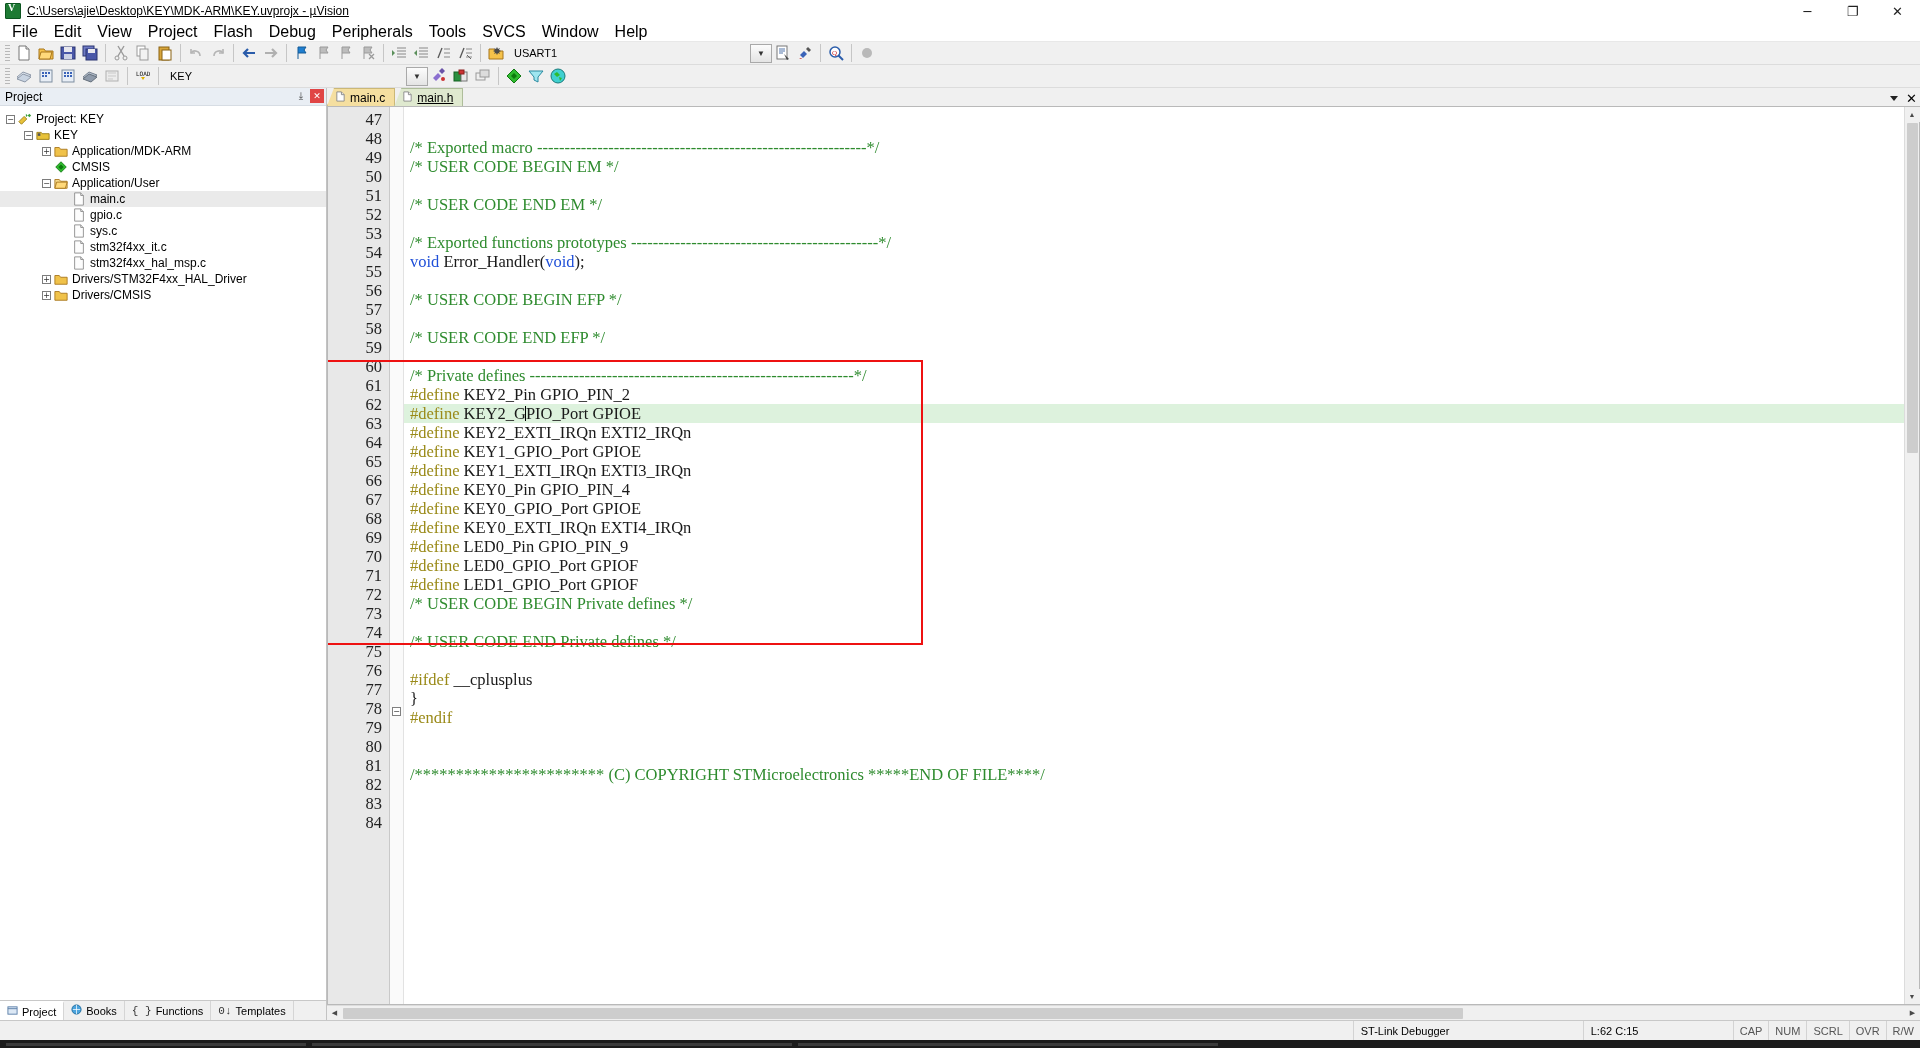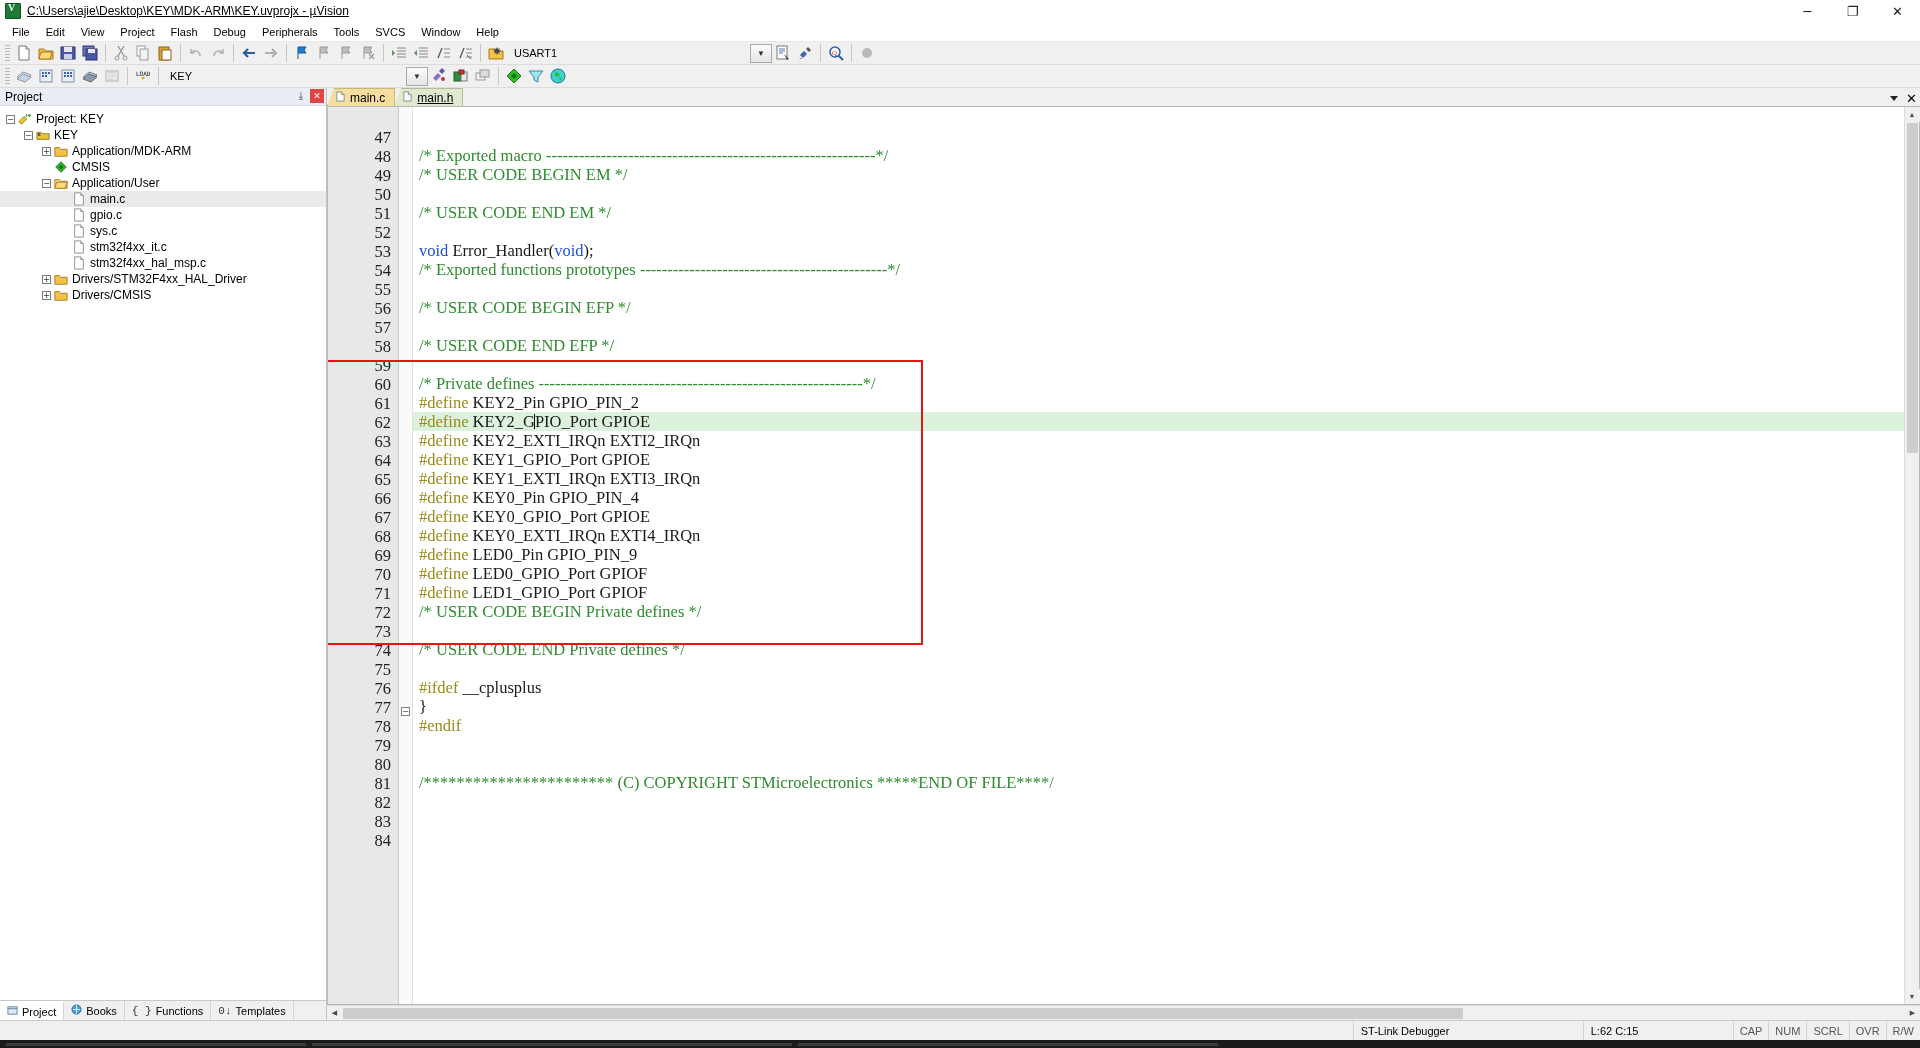--- a/index.html
+++ b/index.html
@@ -33,21 +33,21 @@
   .win-btn {
     width: 45px; height: 22px; display: flex; align-items: center; justify-content: center;
     font-size: 13px; color: #222; font-family: "DejaVu Sans", sans-serif;
   }
 
   
   .menubar {
     height: 20px; background: #ffffff; display: flex; align-items: center;
     padding-left: 4px; flex: none; border-bottom: 1px solid #e8e8e8;
   }
-  .menu-item { padding: 2px 8px; font-size: 11px; color: #000; }
+  .menu-item { padding: 2px 8px; font-size: 16px; color: #000; }
 
   
   .toolbar {
     height: 23px; background: #f0f0f0; display: flex; align-items: center;
     border-bottom: 1px solid #dcdcdc; flex: none; padding-left: 2px;
   }
   .grip { width: 5px; height: 17px; margin: 0 3px;
     background: repeating-linear-gradient(to bottom, #b8b8b8 0 1px, transparent 1px 3px);
     flex: none; }
   .tb-sep { width: 1px; height: 18px; background: #c6c6c6; margin: 0 4px; flex: none; }
@@ -119,31 +119,31 @@
   .etab.active .label { text-decoration: underline; }
   .tabstrip-right { position: absolute; right: 3px; bottom: 1px; display: flex; gap: 8px; align-items: center; }
   .tri-down { width: 0; height: 0; border-left: 4px solid transparent; border-right: 4px solid transparent; border-top: 5px solid #222; }
 
   .editor-body { flex: 1; display: flex; min-height: 0; background: #fff; position: relative; border: 1px solid #b9b9b9; border-top: none; }
   .code-area {
     flex: 1; display: flex; min-width: 0; position: relative; overflow: hidden; background: #fff;
     font-family: "Liberation Serif", serif; font-size: 16.5px; line-height: 19px;
   }
   .gutter {
-    width: 71px; background: #e8e8e8; flex: none; text-align: right; padding-top: 21px;
+    width: 62px; background: #e8e8e8; flex: none; text-align: right; padding-top: 3px;
     color: #222; user-select: none; border-right: 1px solid #c9c9c9; position: relative;
   }
   .gutter .gl { height: 19px; padding-right: 7px; }
   .foldbar { width: 14px; background: #fafafa; flex: none; padding-top: 6px; border-right: 1px solid #e2e2e2; position: relative; }
   .fold { height: 19px; display: flex; align-items: center; justify-content: center; }
   .foldbox {
     width: 9px; height: 9px; border: 1px solid #808080; background: #fff; font-size: 8px;
     line-height: 7px; text-align: center; color: #333; font-family: "DejaVu Sans", sans-serif;
   }
-  .code-lines { flex: 1; padding-top: 12px; min-width: 0; position: relative; margin-top: 8px; }
+  .code-lines { flex: 1; padding-top: 12px; min-width: 0; position: relative; }
   .cl { height: 19px; white-space: pre; padding-left: 6px; }
   .cl.hl { background: #ddf2dd; }
   .c-com { color: #2e8b2e; }
   .c-pre { color: #9a8a18; }
   .c-key { color: #1f4fd8; }
   .c-txt { color: #1a1a1a; }
   .caret {
     display: inline-block; width: 1px; height: 15px; background: #000;
     vertical-align: -2px; margin: 0 -0.5px;
   }
@@ -779,22 +779,22 @@
               <div class="fold"></div>
               <div class="fold"></div>
             </div>
           <div class="code-lines" id="codelines">
               <div class="cl">&nbsp;</div>
               <div class="cl"><span class="c-com">/* Exported macro ------------------------------------------------------------*/</span></div>
               <div class="cl"><span class="c-com">/* USER CODE BEGIN EM */</span></div>
               <div class="cl">&nbsp;</div>
               <div class="cl"><span class="c-com">/* USER CODE END EM */</span></div>
               <div class="cl">&nbsp;</div>
+              <div class="cl"><span class="c-com">/* Exported functions prototypes ---------------------------------------------*/</span></div>
               <div class="cl"><span class="c-key">void</span><span class="c-txt"> Error_Handler(</span><span class="c-key">void</span><span class="c-txt">);</span></div>
-              <div class="cl"><span class="c-com">/* Exported functions prototypes ---------------------------------------------*/</span></div>
               <div class="cl">&nbsp;</div>
               <div class="cl"><span class="c-com">/* USER CODE BEGIN EFP */</span></div>
               <div class="cl">&nbsp;</div>
               <div class="cl"><span class="c-com">/* USER CODE END EFP */</span></div>
               <div class="cl">&nbsp;</div>
               <div class="cl"><span class="c-com">/* Private defines -----------------------------------------------------------*/</span></div>
               <div class="cl"><span class="c-pre">#define</span><span class="c-txt"> KEY2_Pin GPIO_PIN_2</span></div>
               <div class="cl hl"><span class="c-pre">#define</span><span class="c-txt"> KEY2_G</span><span class="caret"></span><span class="c-txt">PIO_Port GPIOE</span></div>
               <div class="cl"><span class="c-pre">#define</span><span class="c-txt"> KEY2_EXTI_IRQn EXTI2_IRQn</span></div>
               <div class="cl"><span class="c-pre">#define</span><span class="c-txt"> KEY1_GPIO_Port GPIOE</span></div>

